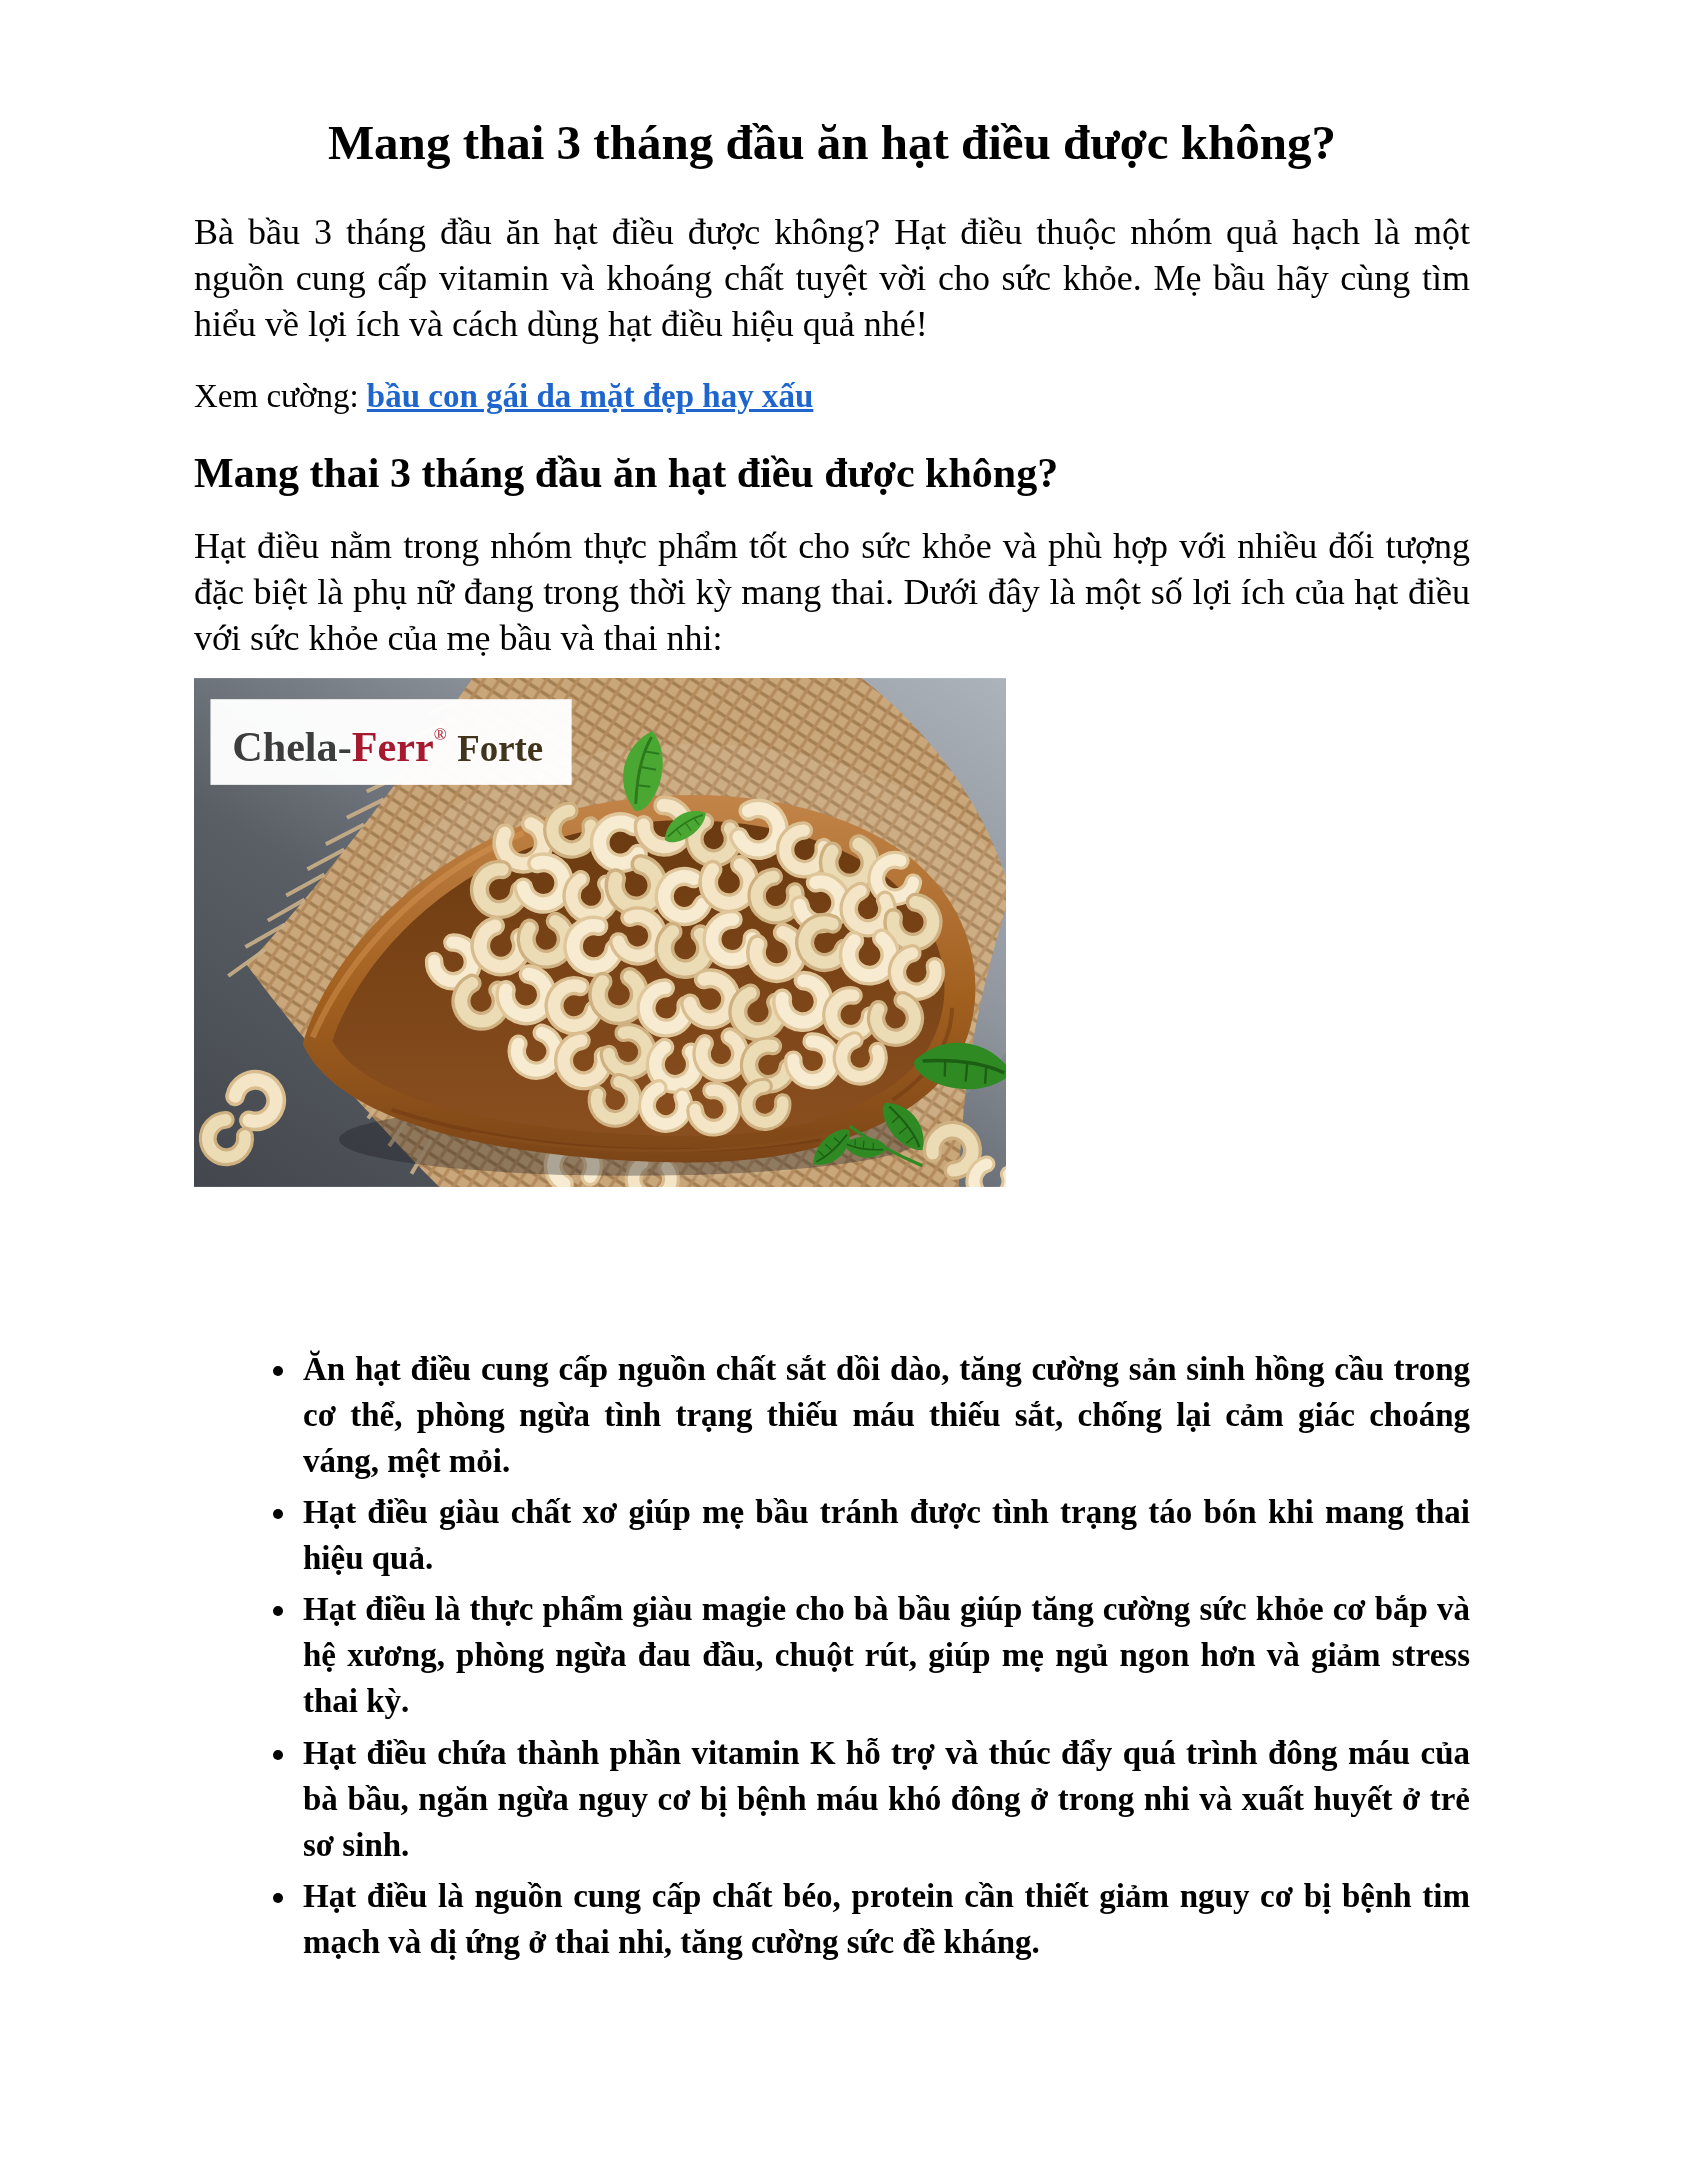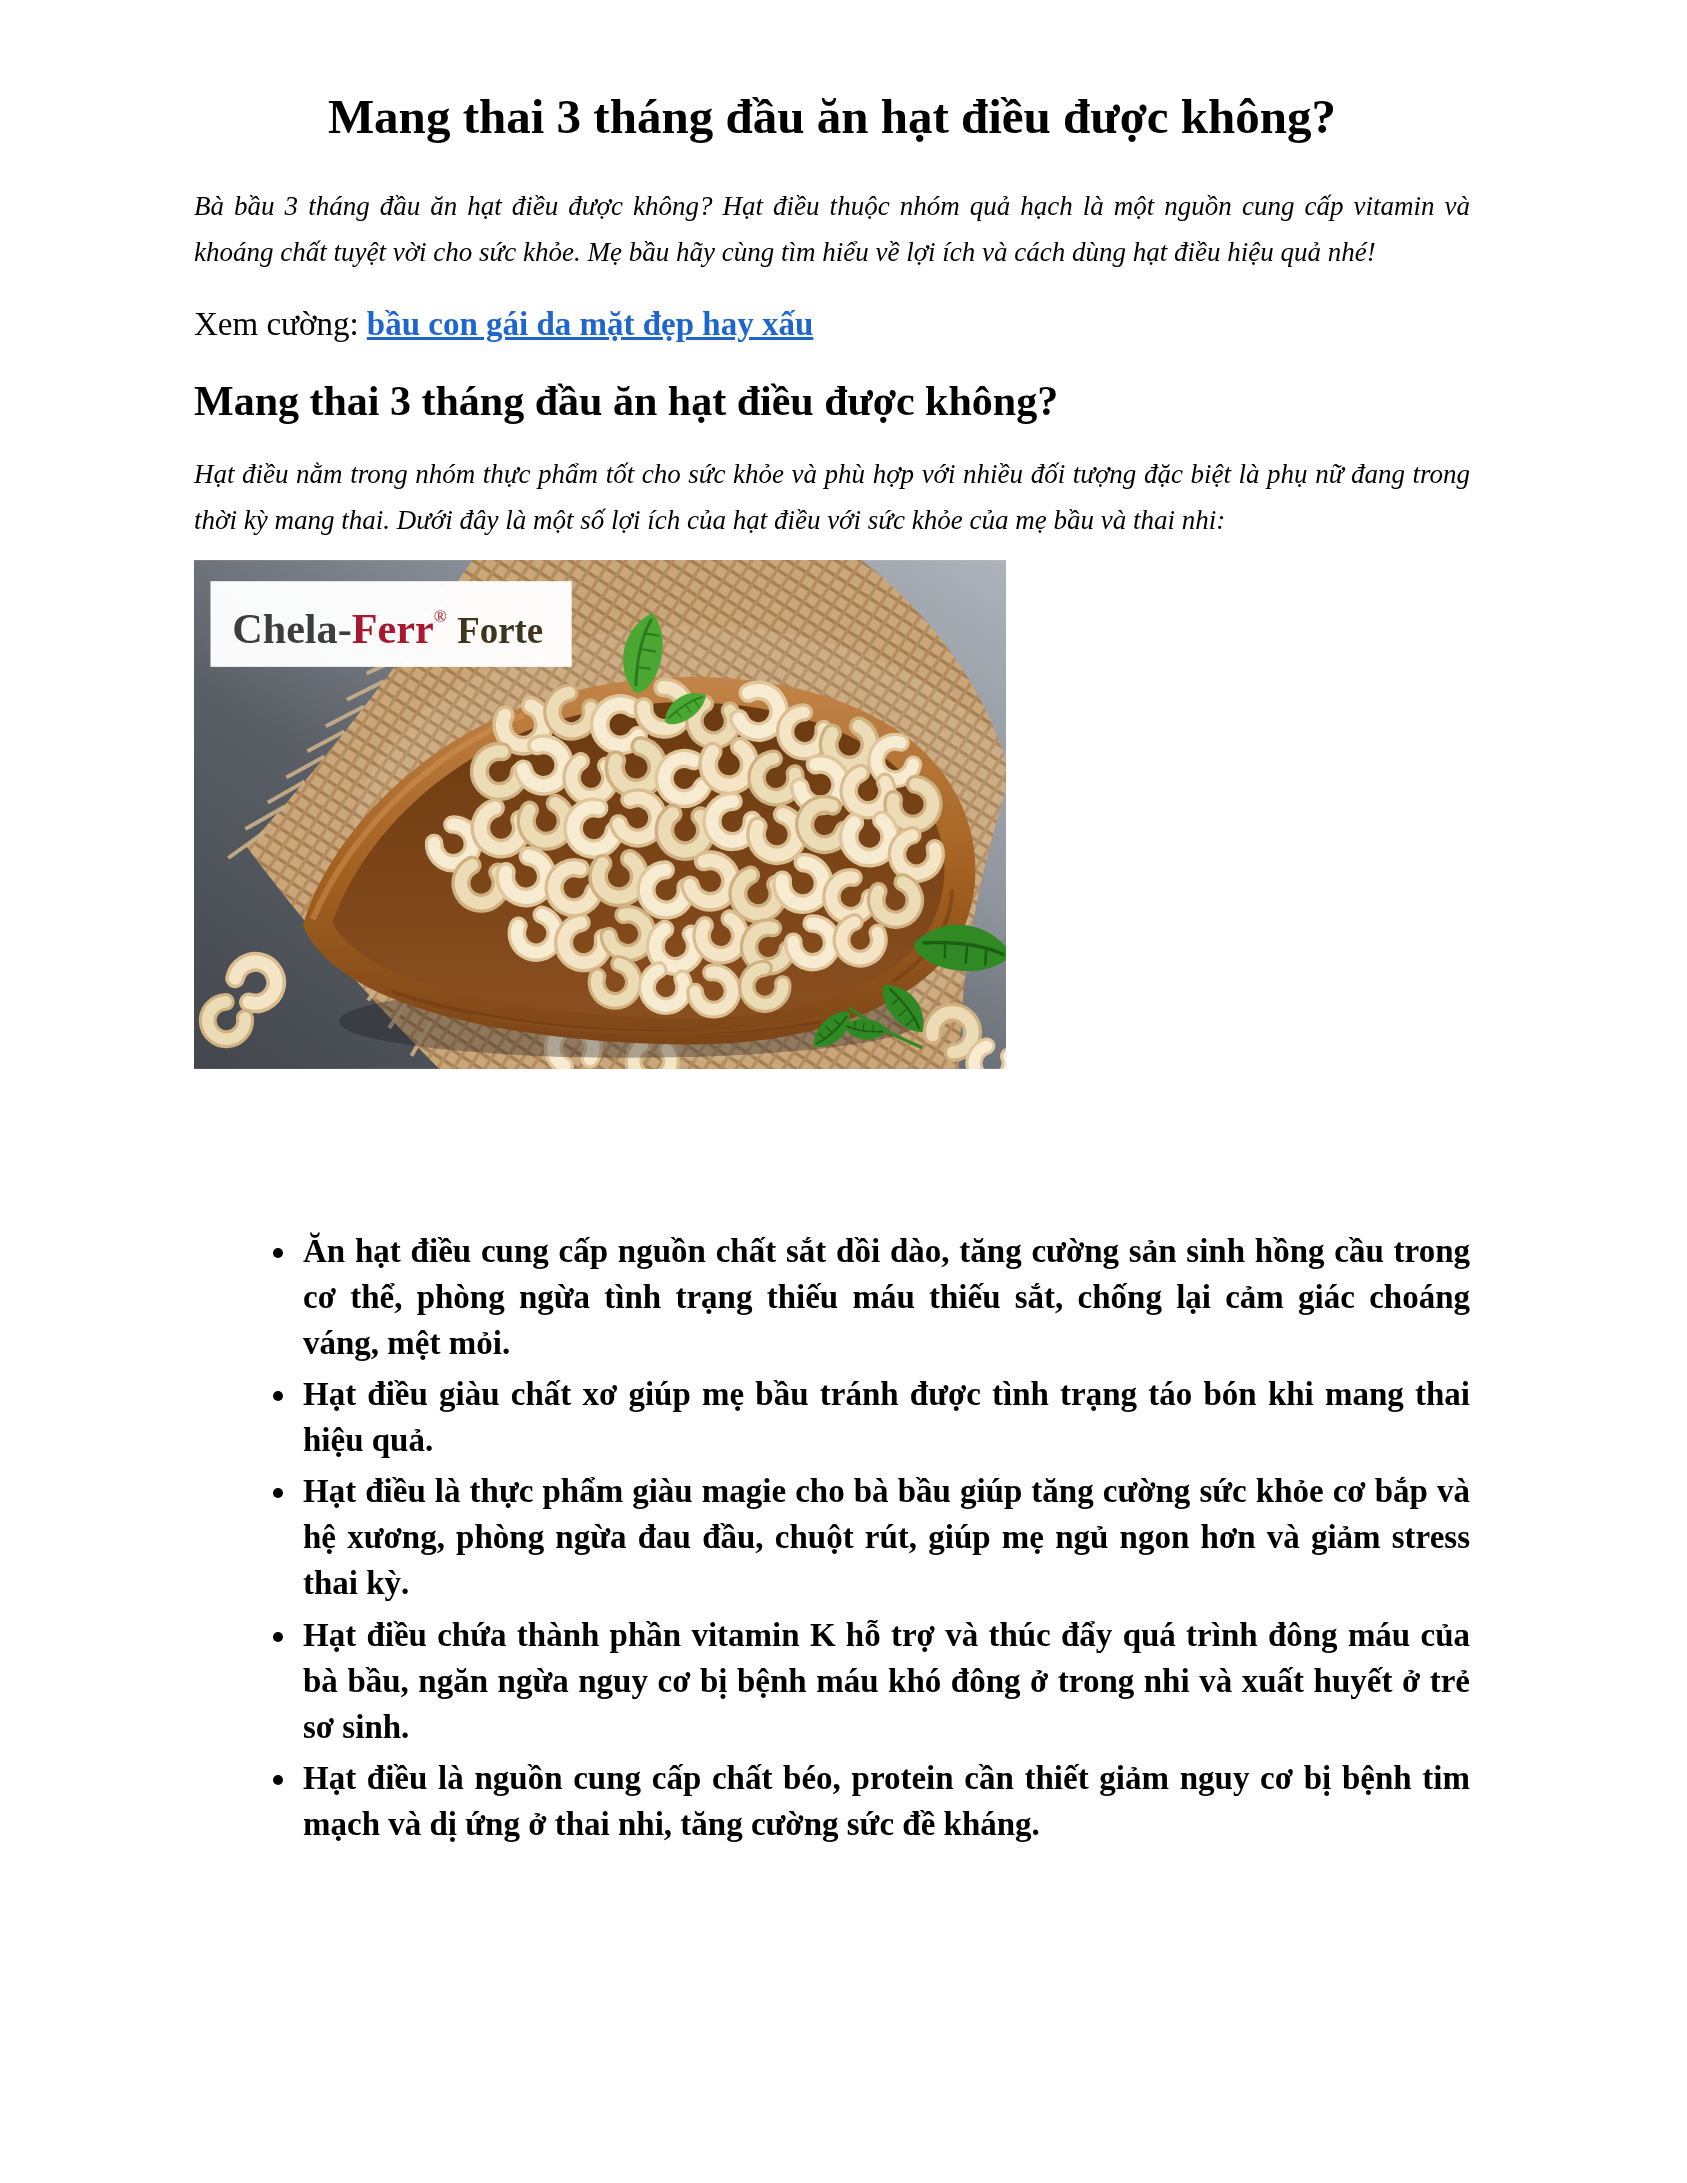--- a/index.html
+++ b/index.html
@@ -5,26 +5,26 @@
   * { margin:0; padding:0; box-sizing:border-box; }
   html, body { background:#ffffff; }
   .page {
     position:relative;
     width:1687px; height:2183px;
     background:#ffffff;
     font-family:"Liberation Serif","DejaVu Serif",serif;
     color:#000000;
     overflow:hidden;
   }
-  .content { padding:89px 217px 0 194px; }
+  .content { padding:115px 217px 0 194px; }
   .doc-title {
     font-size:49px; font-weight:700; text-align:center; line-height:1.15;
   }
   .para {
-    font-size:27px; line-height:46px; text-align:justify; margin-top:38px;font-style:italic;
+    font-size:36px; line-height:46px; text-align:justify; margin-top:38px;
   }
   .seemore { font-size:33px; line-height:46px; margin-top:26px; }
   a.doc-link {
     color:var(--link-color,#1e66cd);
     font-weight:700; text-decoration:underline; cursor:pointer;
   }
   .h2 { font-size:42px; font-weight:700; line-height:1.2; margin-top:29px; }
   .h2-bottom { margin-top:28px; }
   .para-after-h2 { margin-top:24px; }
   .figure { margin-top:17px; width:812px; height:639px; display:block; }

